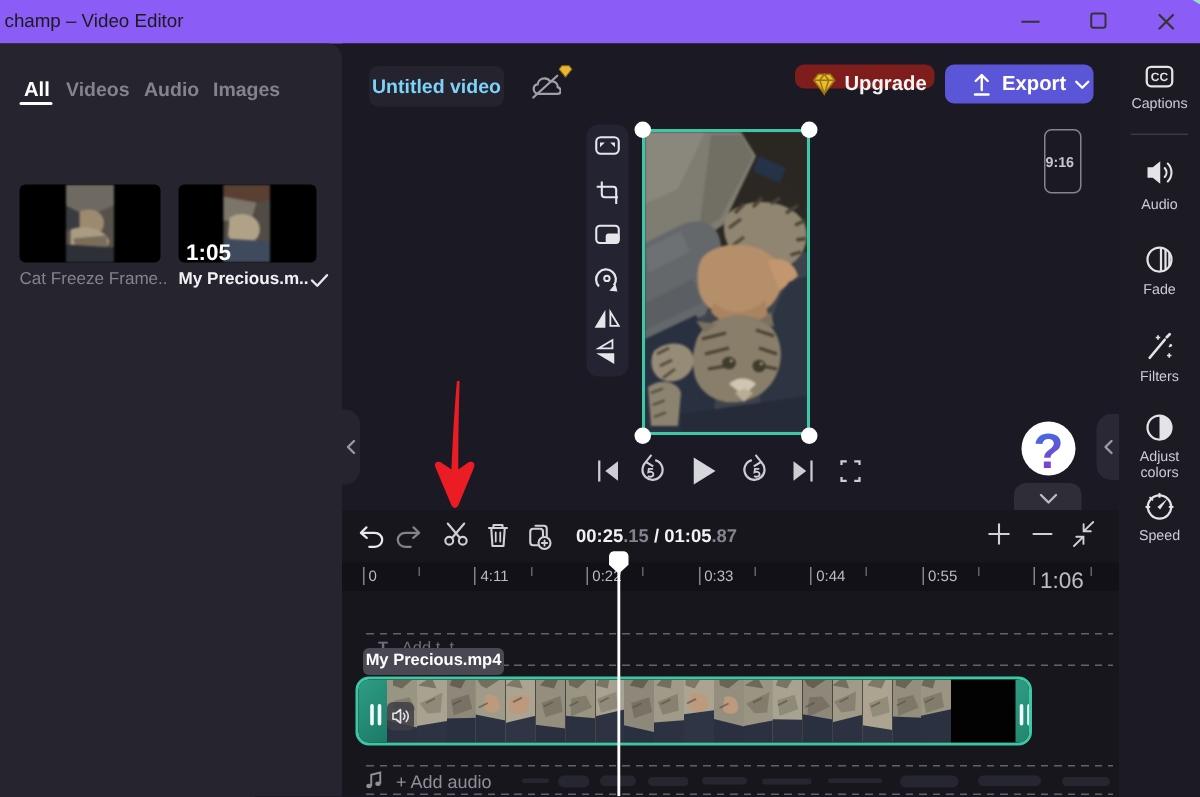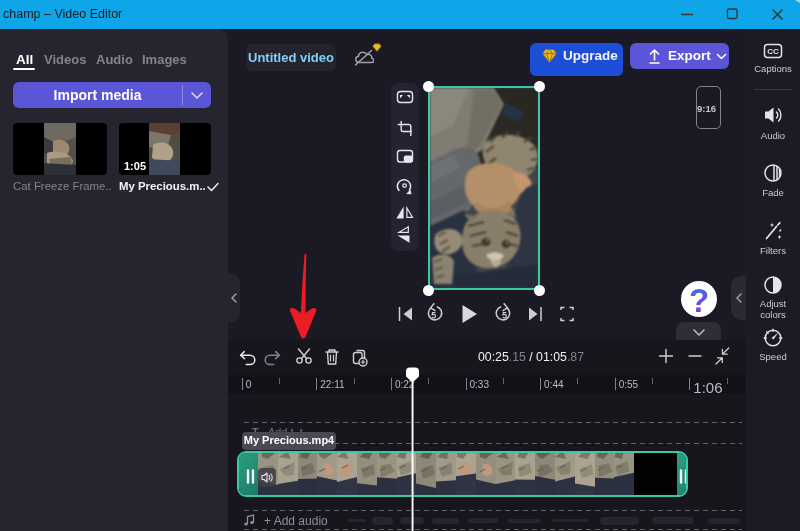--- a/index.html
+++ b/index.html
@@ -5,21 +5,21 @@
   * { margin:0; padding:0; box-sizing:border-box; }
   html,body { width:800px; height:531px; overflow:hidden; background:#1b1a24;
     font-family:"Liberation Sans", sans-serif; }
   .abs { position:absolute; }
   #app { position:relative; width:800px; height:531px; }
 </style>
 </head>
 <body>
 <div id="app">
 
-  <div class="abs" style="left:0;top:0;width:800px;height:29px;background:#0ea5e9;">
+  <div class="abs" style="left:0;top:0;width:800px;height:29px;background:#8b5cf6;">
     <div class="abs" style="left:3px;top:7px;font-size:12.5px;color:#1b1b1b;">champ – Video Editor</div>
     <svg class="abs" style="left:670px;top:0" width="130" height="29" viewBox="0 0 130 29">
       <line x1="11" y1="14.5" x2="23" y2="14.5" stroke="#333" stroke-width="1.4"></line>
       <rect x="57.5" y="9" width="9.5" height="9.5" fill="none" stroke="#333" stroke-width="1.3" rx="1.5"></rect>
       <path d="M103 10 L112 19 M112 10 L103 19" stroke="#333" stroke-width="1.5" stroke-linecap="round"></path>
     </svg>
     <svg class="abs" style="left:795px;top:0" width="5" height="3">
         <path d="M0 0 L5 0 L5 3 Z" fill="#9adcca"></path>
       </svg>
   </div>
@@ -31,27 +31,20 @@
   <div class="abs" style="left:746px;top:29px;width:54px;height:502px;background:#1c1b24;"></div>
 
   <div class="abs" style="left:0;top:29px;width:228px;height:502px;background:#26252f;border-top-right-radius:10px;">
 
     <div class="abs" style="left:16px;top:23px;font-size:13.5px;font-weight:bold;color:#ffffff;">All</div>
     <div class="abs" style="left:13px;top:38.5px;width:22px;height:2.5px;background:#fff;border-radius:2px;"></div>
     <div class="abs" style="left:44px;top:23px;font-size:13px;font-weight:bold;color:#84838d;">Videos</div>
     <div class="abs" style="left:96px;top:23px;font-size:13px;font-weight:bold;color:#84838d;">Audio</div>
     <div class="abs" style="left:142px;top:23px;font-size:13px;font-weight:bold;color:#84838d;">Images</div>
 
-    <div class="abs" style="left:13px;top:53px;width:198px;height:26px;background:#5b55d8;border-radius:6px;">
-      <div class="abs" style="left:0;top:0;width:169px;height:26px;text-align:center;line-height:26px;font-size:14px;font-weight:bold;color:#fff;">Import media</div>
-      <div class="abs" style="left:169px;top:3px;width:1px;height:20px;background:#8a85e8;"></div>
-      <svg class="abs" style="left:177px;top:9px" width="14" height="9">
-          <path d="M2 2 L7 7 L12 2" fill="none" stroke="#dcdaf6" stroke-width="1.6" stroke-linecap="round" stroke-linejoin="round"></path>
-        </svg>
-    </div>
 
     <div class="abs" style="left:13px;top:94px;width:94px;height:52px;background:#000;border-radius:4px;overflow:hidden;">
       <svg width="94" height="52" viewBox="0 0 94 52" style="filter:blur(0.6px);">
         <rect x="31" y="0" width="32" height="52" fill="#555049"></rect>
         <path d="M31 0 L63 0 L63 14 L48 20 L31 16 Z" fill="#6e6961"></path>
         <path d="M31 14 L46 22 L40 34 L31 30 Z" fill="#3a3b40"></path>
         <path d="M40 18 C50 14 58 20 56 28 C54 36 42 36 40 30 Z" fill="#9c8a70"></path>
         <path d="M34 30 C44 26 58 30 60 38 C58 48 38 50 34 42 Z" fill="#aa9c82"></path>
         <path d="M36 36 L58 34 L59 44 L38 46 Z" fill="#6e6250" opacity=".8"></path>
         <path d="M31 40 L63 42 L63 52 L31 52 Z" fill="#2e3038"></path>
@@ -59,21 +52,21 @@
     </div>
 
     <div class="abs" style="left:119px;top:94px;width:92px;height:52px;background:#000;border-radius:4px;overflow:hidden;">
       <svg width="92" height="52" viewBox="0 0 92 52" style="filter:blur(0.6px);">
         <rect x="30" y="0" width="31" height="52" fill="#514b45"></rect>
         <path d="M30 0 L61 0 L61 10 L44 14 L30 8 Z" fill="#5a3f33"></path>
         <path d="M30 8 L52 12 L48 26 L30 24 Z" fill="#7b756a"></path>
         <path d="M34 22 C44 16 56 22 54 32 C52 42 36 42 33 34 Z" fill="#b0a287"></path>
         <path d="M30 36 L61 38 L61 52 L30 52 Z" fill="#3f4a5c"></path>
       </svg>
-      <div class="abs" style="left:5px;top:37px;font-size:11px;font-weight:bold;color:#fff;">1:05</div>
+      <div class="abs" style="left:5px;top:37px;font-size:15px;font-weight:bold;color:#fff;">1:05</div>
     </div>
     <div class="abs" style="left:13px;top:151px;width:99px;overflow:hidden;white-space:nowrap;font-size:11.4px;color:#84838d;">Cat Freeze Frame....</div>
     <div class="abs" style="left:119px;top:151px;width:87px;overflow:hidden;white-space:nowrap;font-size:11.4px;font-weight:bold;color:#f2f2f4;">My Precious.m...</div>
     <svg class="abs" style="left:206px;top:152px" width="14" height="12">
         <path d="M2 6 L5.5 9.5 L12 2.5" fill="none" stroke="#e8e8ec" stroke-width="1.6" stroke-linecap="round" stroke-linejoin="round"></path>
       </svg>
   </div>
 
   <div class="abs" style="left:228px;top:273px;width:12px;height:50px;background:#26252f;border-radius:0 10px 10px 0;">
     <svg class="abs" style="left:1px;top:19px" width="10" height="12">
@@ -86,21 +79,21 @@
   </div>
 
   <svg class="abs" style="left:354px;top:49px" width="20" height="18" viewBox="0 0 20 18">
     <path d="M5.2 13.5 C3.2 13.5 1.8 12.1 1.8 10.3 C1.8 8.7 2.9 7.5 4.4 7.3 C4.7 5 6.6 3.3 9 3.3 C10.7 3.3 12.2 4.2 13 5.5 C13.4 5.4 13.8 5.3 14.2 5.3 C16.2 5.3 17.8 6.9 17.8 8.8 C17.8 8.9 17.8 9 17.8 9.1 C19 9.5 19.8 10.6 19.8 11.8 C19.8 12.8 18.7 13.5 17.4 13.5 Z" fill="none" stroke="#9fa0a8" stroke-width="1.5"></path>
     <line x1="1.5" y1="16" x2="17.5" y2="1.5" stroke="#9fa0a8" stroke-width="1.5" stroke-linecap="round"></line>
   </svg>
   <svg class="abs" style="left:372px;top:43px" width="10" height="9" viewBox="0 0 10 9">
     <path d="M2.6 0.8 L7.4 0.8 L9.2 3.2 L5 8.4 L0.8 3.2 Z" fill="#e9b832" stroke="#8a6a10" stroke-width="0.7"></path>
   </svg>
 
-  <div class="abs" style="left:530px;top:43px;width:93px;height:33px;background:#1d4ed8;border-radius:6px;">
+  <div class="abs" style="left:530px;top:43px;width:93px;height:16px;background:#7f1d1d;border-radius:6px;">
     <svg class="abs" style="left:11px;top:5px" width="17" height="16" viewBox="0 0 17 16">
       <path d="M4.5 1.5 L12.5 1.5 L15.5 5.5 L8.5 14.5 L1.5 5.5 Z" fill="#eaba33" stroke="#9a7410" stroke-width="1"></path>
       <path d="M1.5 5.5 L15.5 5.5 M8.5 14.5 L5.5 5.5 L8.5 1.5 L11.5 5.5 Z" fill="none" stroke="#9a7410" stroke-width="1"></path>
     </svg>
     <div class="abs" style="left:33px;top:0;width:58px;height:26px;line-height:26px;font-size:13.5px;font-weight:bold;color:#f4f4f6;">Upgrade</div>
   </div>
 
   <div class="abs" style="left:630px;top:43px;width:99px;height:26px;background:#5b55d8;border-radius:6px;">
     <svg class="abs" style="left:16px;top:5px" width="17" height="17" viewBox="0 0 17 17">
       <path d="M8.5 12 L8.5 2.5 M4.5 6 L8.5 2 L12.5 6" fill="none" stroke="#fff" stroke-width="1.6" stroke-linecap="round" stroke-linejoin="round"></path>
@@ -304,39 +297,39 @@
 
       <g stroke="#d0d0d6" stroke-width="1.4" transform="translate(2.5,0)">
         <path d="M118.5 6.5 L124 6.5 C125.1 6.5 126 7.4 126 8.5 L126 16"></path>
         <rect x="115" y="8.5" width="8.5" height="11" rx="2"></rect>
         <circle cx="124.5" cy="18" r="4" fill="#17161d" stroke="#d0d0d6"></circle>
         <path d="M124.5 16.2 L124.5 19.8 M122.7 18 L126.3 18" stroke-width="1.2"></path>
       </g>
     </g>
   </svg>
 
-  <div class="abs" style="left:384px;top:350px;width:200px;text-align:right;font-size:12.3px;font-weight:normal;color:#f2f2f4;">
+  <div class="abs" style="left:384px;top:350px;width:200px;text-align:left;font-size:12.3px;font-weight:bold;color:#f2f2f4;">
     00:25<span style="color:#84838d;">.15</span> / 01:05<span style="color:#84838d;">.87</span>
   </div>
 
   <svg class="abs" style="left:656px;top:345px" width="80" height="22" viewBox="0 0 80 22">
     <g stroke="#d0d0d6" stroke-width="1.4" stroke-linecap="round" fill="none">
       <path d="M10 4.5 L10 17.5 M3.5 11 L16.5 11"></path>
       <path d="M33 11 L45 11"></path>
       <path d="M61.5 12.8 L66.3 12.8 L66.3 17.6 M66.3 12.8 L60 19 M71.2 9.2 L66.4 9.2 L66.4 4.4 M66.4 9.2 L72.8 3" stroke-width="1.25"></path>
     </g>
   </svg>
 
   <div class="abs" style="left:228px;top:375px;width:518px;height:19px;background:#121118;"></div>
   <div id="ruler">
       <div class="abs" style="left:241.7px;top:378px;width:1px;height:12px;background:#83838d;"></div>
       <div class="abs" style="left:245.7px;top:379px;font-size:10px;color:#bcbcc6;">0</div>
       <div class="abs" style="left:279.0px;top:378px;width:1px;height:6px;background:#62626c;"></div>
       <div class="abs" style="left:316.3px;top:378px;width:1px;height:12px;background:#83838d;"></div>
-      <div class="abs" style="left:320.3px;top:379px;font-size:10px;color:#bcbcc6;">22:11</div>
+      <div class="abs" style="left:320.3px;top:379px;font-size:10px;color:#bcbcc6;">4:11</div>
       <div class="abs" style="left:353.6px;top:378px;width:1px;height:6px;background:#62626c;"></div>
       <div class="abs" style="left:390.9px;top:378px;width:1px;height:12px;background:#83838d;"></div>
       <div class="abs" style="left:394.9px;top:379px;font-size:10px;color:#bcbcc6;">0:22</div>
       <div class="abs" style="left:428.2px;top:378px;width:1px;height:6px;background:#62626c;"></div>
       <div class="abs" style="left:465.5px;top:378px;width:1px;height:12px;background:#83838d;"></div>
       <div class="abs" style="left:469.5px;top:379px;font-size:10px;color:#bcbcc6;">0:33</div>
       <div class="abs" style="left:502.8px;top:378px;width:1px;height:6px;background:#62626c;"></div>
       <div class="abs" style="left:540.1px;top:378px;width:1px;height:12px;background:#83838d;"></div>
       <div class="abs" style="left:544.1px;top:379px;font-size:10px;color:#bcbcc6;">0:44</div>
       <div class="abs" style="left:577.4px;top:378px;width:1px;height:6px;background:#62626c;"></div>

